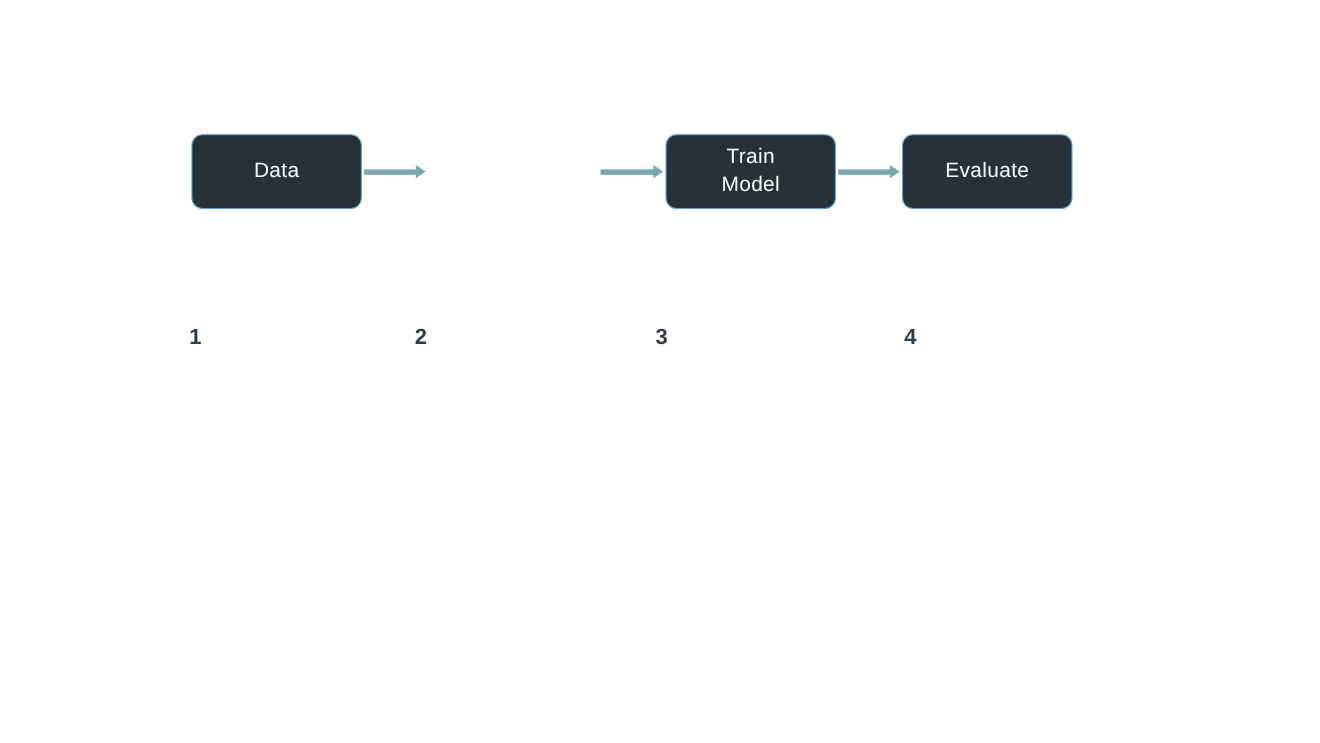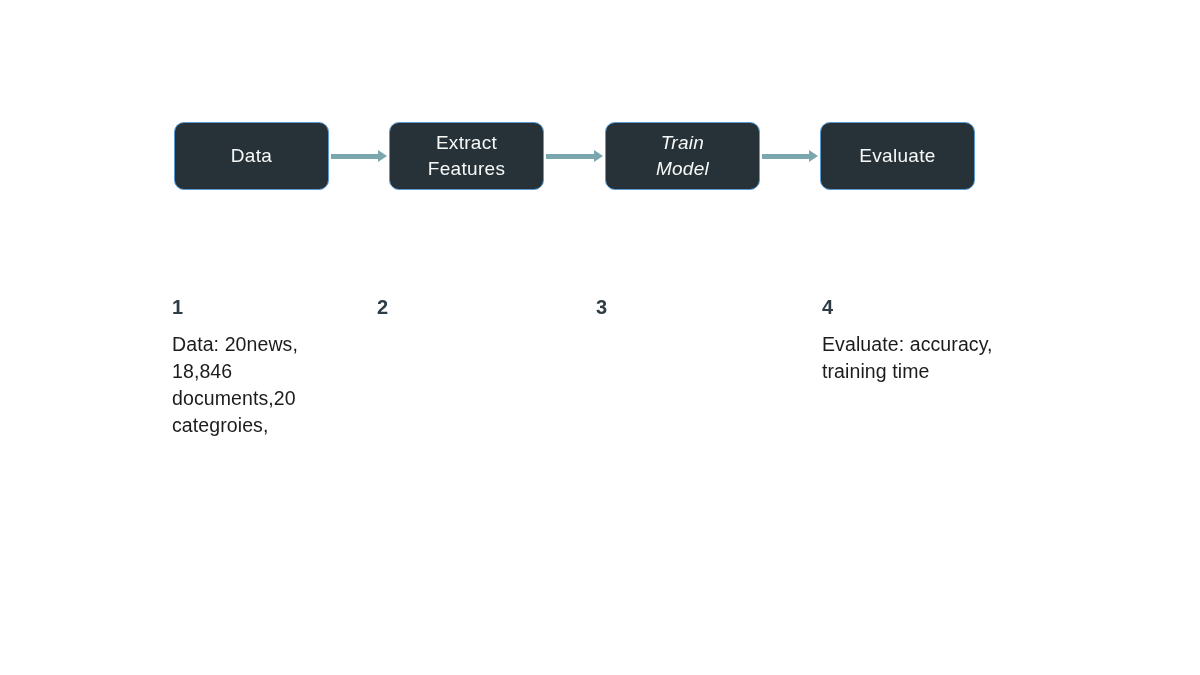--- a/index.html
+++ b/index.html
@@ -38,21 +38,21 @@
   }
   .box-label {
     color: var(--box-text);
     font-size: 19px;
     line-height: 26px;
     white-space: pre-line;
     letter-spacing: 0.3px;
   }
   .box1 { left: 174px; }
   .box2 { left: 389px; }
-  .box3 { left: 605px; font-style: italic; }
+  .box3 { left: 605px; }
   .box4 { left: 820px; }
 
   
   .arrow {
     position: absolute;
     top: 150px;
     height: 12px;
   }
   .arrow1 { left: 331px; width: 56px; }
   .arrow2 { left: 546px; width: 57px; }
@@ -107,24 +107,20 @@
 
   <div class="box box1">
     <span class="box-label">Data</span>
   </div>
 
   <div class="arrow arrow1">
     <div class="shaft"></div>
     <div class="head"></div>
   </div>
 
-  <div class="box box2">
-    <span class="box-label">Extract
-Features</span>
-  </div>
 
   <div class="arrow arrow2">
     <div class="shaft"></div>
     <div class="head"></div>
   </div>
 
   <div class="box box3">
     <span class="box-label">Train
 Model</span>
   </div>
@@ -133,33 +129,27 @@
     <div class="shaft"></div>
     <div class="head"></div>
   </div>
 
   <div class="box box4">
     <span class="box-label">Evaluate</span>
   </div>
 
   <div class="step step1">
     <div class="step-number">1</div>
-    <div class="step-text">Data: 20news,
-18,846
-documents,20
-categroies,</div>
   </div>
 
   <div class="step step2">
     <div class="step-number">2</div>
   </div>
 
   <div class="step step3">
     <div class="step-number">3</div>
   </div>
 
   <div class="step step4">
     <div class="step-number">4</div>
-    <div class="step-text">Evaluate: accuracy,
-training time</div>
   </div>
 
 </div>
 
 </body></html>

